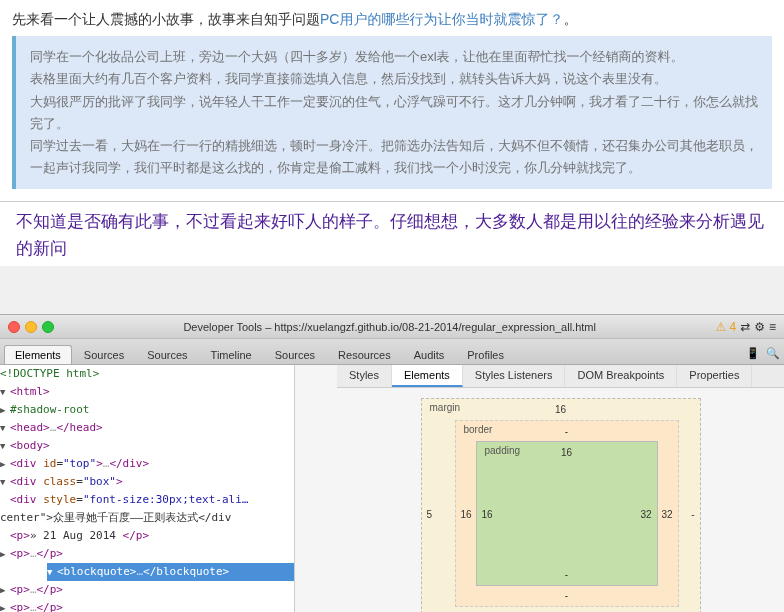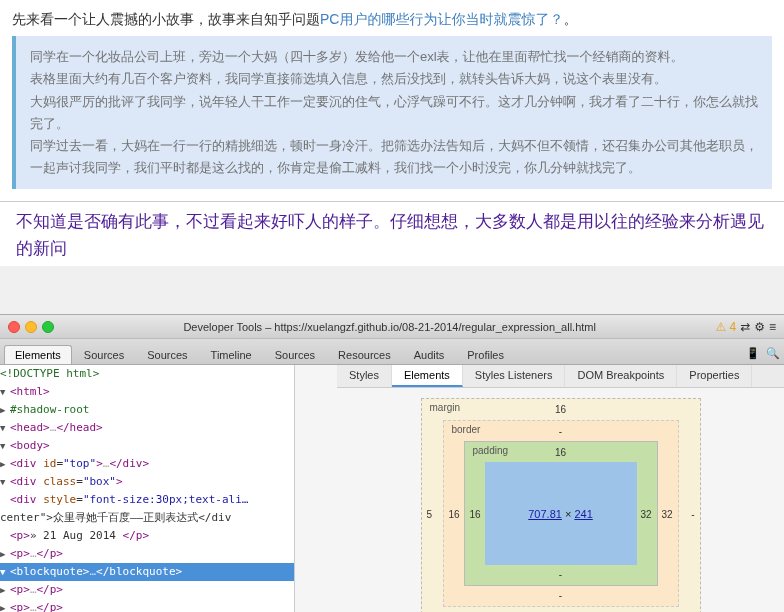--- a/index.html
+++ b/index.html
@@ -149,20 +149,21 @@
     }
     .elements-panel .dom-line {
       padding: 1px 4px 1px 0;
       white-space: nowrap;
       overflow: hidden;
       line-height: 16px;
     }
     .elements-panel .dom-line.selected {
       background: #4a90d9;
       color: #fff;
+      margin-left: 47px;
     }
     .dom-indent-1 { padding-left: 16px; }
     .dom-indent-2 { padding-left: 28px; }
     .dom-indent-3 { padding-left: 40px; }
     .dom-indent-4 { padding-left: 52px; }
     .dom-indent-5 { padding-left: 64px; }
 
     .tag-name { color: #881280; }
     .selected .tag-name { color: #fff; }
     .attr-name { color: #994500; }
@@ -324,41 +325,34 @@
           <div style="position:relative;width:280px;height:231px;">
 
             <div style="position:absolute;inset:0;background:#f8f1d8;border:1px dashed #bbb;">
               <span style="position:absolute;top:3px;left:8px;font-size:10px;color:#555;">margin</span>
               <span style="position:absolute;top:5px;left:50%;transform:translateX(-50%);font-size:10px;color:#333;">16</span>
               <span style="position:absolute;bottom:5px;left:50%;transform:translateX(-50%);font-size:10px;color:#333;">16</span>
               <span style="position:absolute;left:5px;top:50%;transform:translateY(-50%);font-size:10px;color:#333;">5</span>
               <span style="position:absolute;right:5px;top:50%;transform:translateY(-50%);font-size:10px;color:#333;">-</span>
             </div>
 
-            <div style="position:absolute;inset:22px;background:#fce7c8;border:1px dashed #ccc;">
+            <div style="position:absolute;inset:22px;background:#fce7c8;border:1px dashed #ccc;margin-left:12px;">
               <span style="position:absolute;top:3px;left:8px;font-size:10px;color:#555;">border</span>
               <span style="position:absolute;top:5px;left:50%;transform:translateX(-50%);font-size:10px;color:#333;">-</span>
               <span style="position:absolute;bottom:5px;left:50%;transform:translateX(-50%);font-size:10px;color:#333;">-</span>
               <span style="position:absolute;left:5px;top:50%;transform:translateY(-50%);font-size:10px;color:#333;">16</span>
               <span style="position:absolute;right:5px;top:50%;transform:translateY(-50%);font-size:10px;color:#333;">32</span>
 
               <div style="position:absolute;inset:20px;background:#c5dfa8;border:1px solid #bbb;">
                 <span style="position:absolute;top:3px;left:8px;font-size:10px;color:#555;">padding</span>
                 <span style="position:absolute;top:5px;left:50%;transform:translateX(-50%);font-size:10px;color:#333;">16</span>
                 <span style="position:absolute;bottom:5px;left:50%;transform:translateX(-50%);font-size:10px;color:#333;">-</span>
                 <span style="position:absolute;left:5px;top:50%;transform:translateY(-50%);font-size:10px;color:#333;">16</span>
                 <span style="position:absolute;right:5px;top:50%;transform:translateY(-50%);font-size:10px;color:#333;">32</span>
 
-                <div style="position:absolute;inset:20px;background:#9dc4e8;display:flex;align-items:center;justify-content:center;">
-                  <span style="font-size:11px;color:#222;">
-                    <span style="color:#1a1aa6;text-decoration:underline;cursor:pointer;">707.81</span>
-                    <span> × </span>
-                    <span style="color:#1a1aa6;text-decoration:underline;cursor:pointer;">241</span>
-                  </span>
-                </div>
               </div>
             </div>
           </div>
 
           <div style="font-size:10px;color:#555;margin-top:20px;">1.600</div>
         </div>
       </div>
     </div>
   </div>
 </div>

